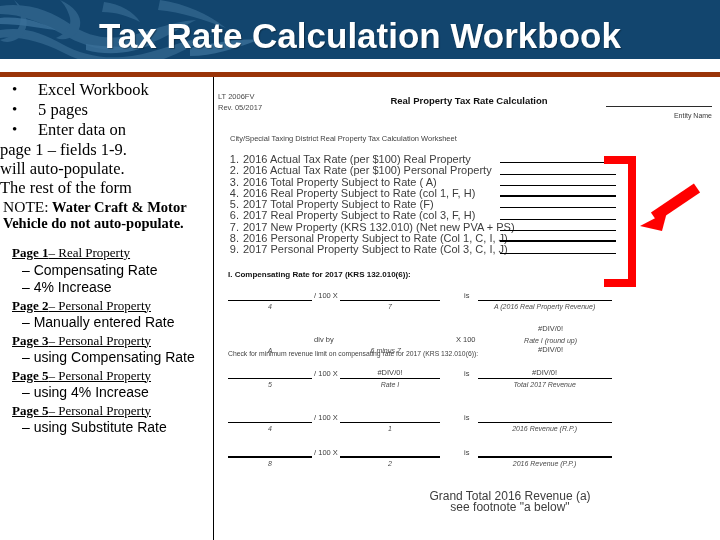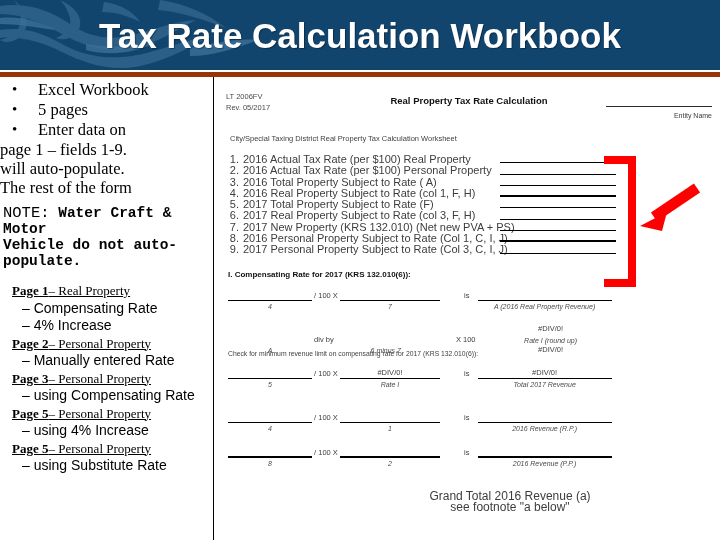--- a/index.html
+++ b/index.html
@@ -4,21 +4,21 @@
 <style>
   html,body{margin:0;padding:0;}
   body{
     width:720px;height:540px;overflow:hidden;background:#ffffff;
     font-family:"Liberation Serif",serif;
   }
   .slide{position:relative;width:720px;height:540px;}
 
   
   .banner{
-    position:absolute;left:0;top:0;width:720px;height:70px;
+    position:absolute;left:0;top:0;width:720px;height:59px;
     background:#12456e;overflow:hidden;
   }
   .banner-swirls{position:absolute;left:0;top:0;width:260px;height:72px;}
   .banner-title{
     position:absolute;left:0;top:0;width:720px;height:72px;
     display:flex;align-items:center;justify-content:center;
     color:#ffffff;font-family:"Liberation Sans",sans-serif;
     font-size:35px;font-weight:bold;letter-spacing:0px;
     text-shadow:1px 1px 1px rgba(0,0,0,.35);
   }
@@ -45,23 +45,23 @@
     padding-left:38px;margin-bottom:1px;
   }
   .bullets li .dot{
     position:absolute;left:12px;top:0px;font-size:15px;line-height:19px;
   }
   .cont-line{
     font-family:"Liberation Serif",serif;
     font-size:16.5px;line-height:19px;color:#000;
   }
   .note{
-    font-family:Liberation Mono, monospace;
+    font-family:Liberation Serif, serif;
     font-size:14.5px;font-weight:bold;line-height:16px;color:#000;
-    padding-left:3px;padding-right:2px;margin-top:8px;
+    padding-left:3px;padding-right:2px;margin-top:2px;
   }
   .note .note-lead{font-weight:normal;font-size:15.5px;}
   .pagelist{margin-top:13px;}
   .page-head{
     font-family:"Liberation Serif",serif;
     font-size:13px;color:#000;line-height:17.5px;
     text-decoration:underline;padding-left:12px;white-space:nowrap;
   }
   .page-head b{font-weight:bold;}
   .page-sub{
@@ -70,21 +70,21 @@
     padding-left:22px;white-space:nowrap;
   }
 
   
   .form{
     position:absolute;left:214px;top:78px;width:506px;height:462px;
     background:#ffffff;color:#2b2b2b;
     font-family:"Liberation Sans",sans-serif;
     overflow:hidden;
   }
-  .fm-code{position:absolute;left:12px;top:14px;font-size:7.5px;color:#4a4a4a;line-height:10.5px;}
+  .fm-code{position:absolute;left:4px;top:14px;font-size:7.5px;color:#4a4a4a;line-height:10.5px;}
   .fm-title{position:absolute;left:140px;top:17px;width:230px;text-align:center;
             font-size:9.5px;font-weight:bold;color:#111;}
   .fm-entity-rule{position:absolute;left:392px;top:28px;width:106px;height:1px;background:#2b2b2b;}
   .fm-entity-lbl{position:absolute;left:392px;top:34px;width:106px;text-align:right;font-size:7px;color:#3a3a3a;}
   .fm-sub{position:absolute;left:16px;top:56px;font-size:7.5px;color:#3f3f3f;}
 
   .numlist{position:absolute;left:14px;top:76px;width:300px;}
   .numlist .row{font-size:11px;color:#3d3d3d;line-height:11.3px;white-space:nowrap;}
   .numlist .row .n{display:inline-block;width:11px;text-align:right;margin-right:4px;}
 

